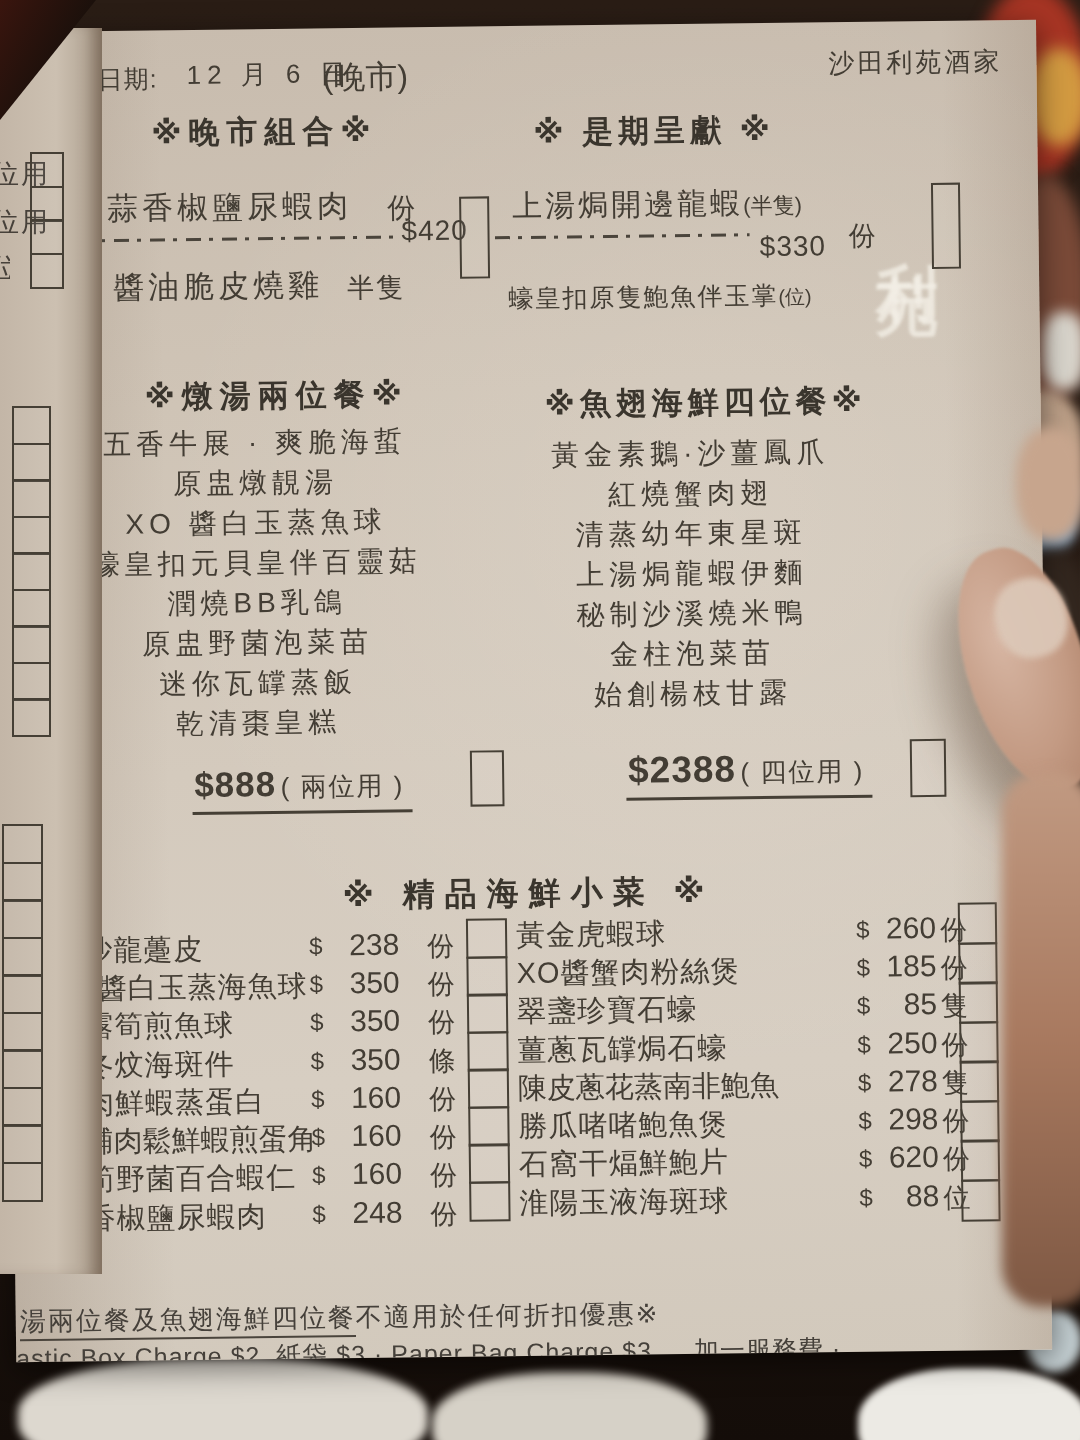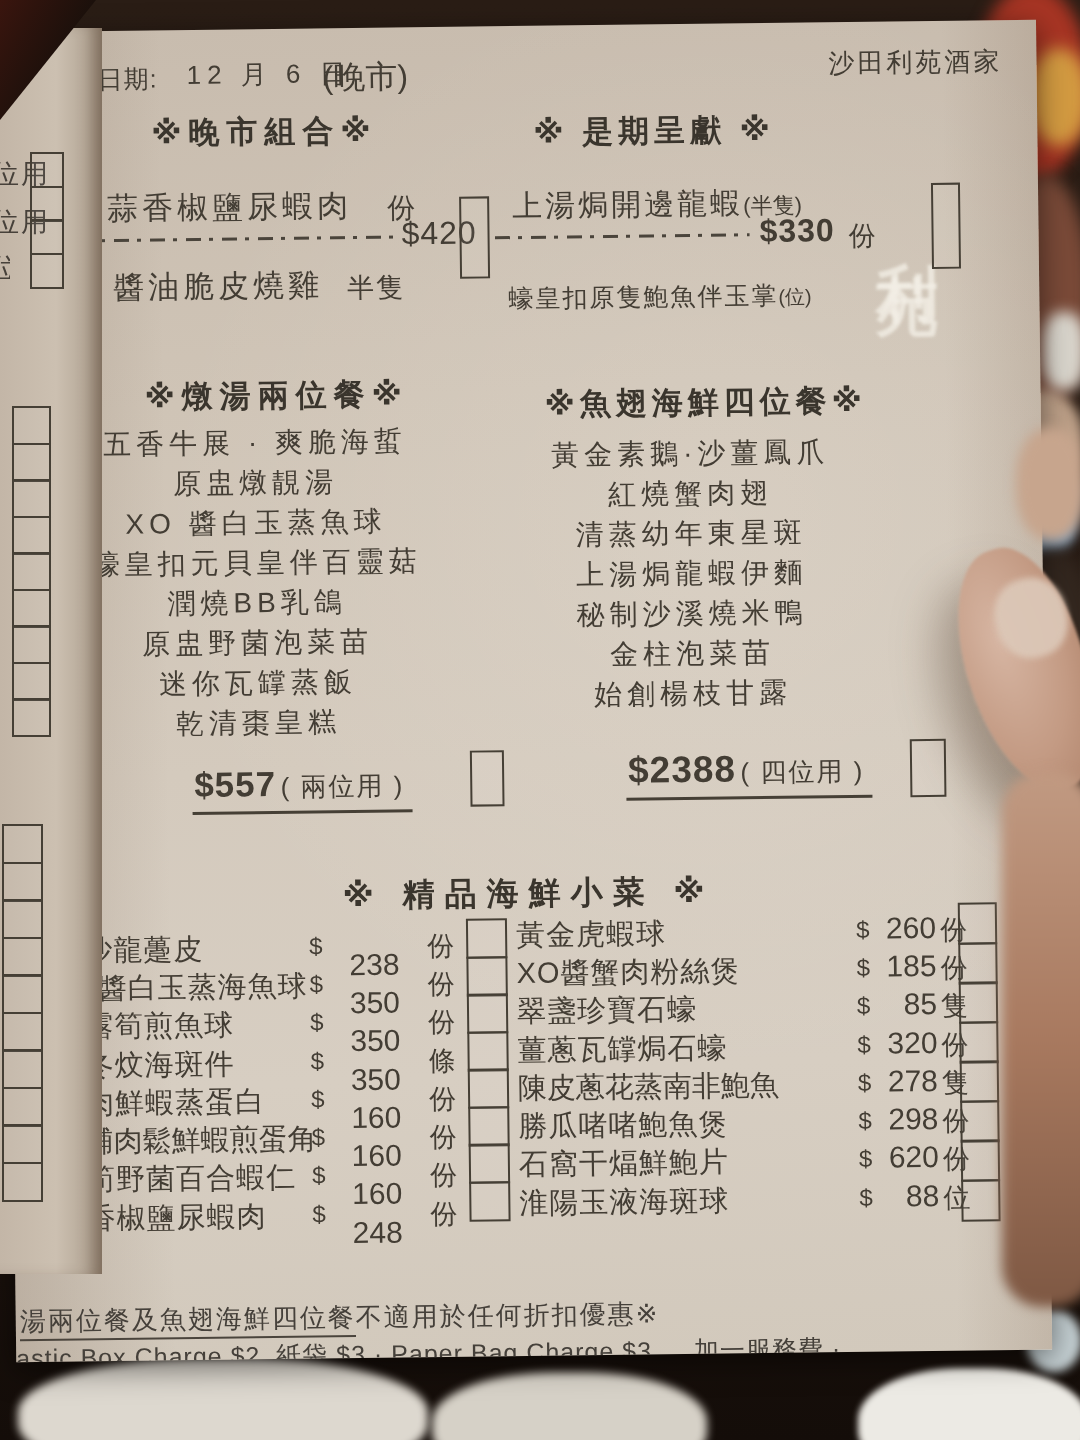--- a/index.html
+++ b/index.html
@@ -13,38 +13,38 @@
     background:
       radial-gradient(90% 70% at 68% 38%, rgba(255,252,246,.15), transparent 60%),
       linear-gradient(90deg, rgba(120,98,80,.26) 0, rgba(120,98,80,.10) 95px, transparent 160px),
       linear-gradient(270deg, rgba(130,105,85,.20) 0, transparent 95px),
       linear-gradient(178deg,#c8bcae,#cfc4b6 28%,#d4cabd 55%,#d7cec2 78%,#d2c9bc 100%);
     box-shadow:0 8px 30px rgba(0,0,0,.5);}
   .t{position:absolute;white-space:nowrap;}
   .title{font-size:31px;font-weight:600;letter-spacing:7px;color:#3a352d;}
   .item{font-size:31px;letter-spacing:4px;}
   .small{font-size:26px;letter-spacing:2px;}
-  .price{font-size:32px;letter-spacing:1px;}
+  .price{font-size:28px;letter-spacing:1px;}
   .dash{position:absolute;height:3px;
     background:repeating-linear-gradient(90deg,#4a443b 0 15px,transparent 15px 23px,#4a443b 23px 27px,transparent 27px 36px);}
   .cb{border:2.5px solid #453f35;background:rgba(255,255,255,.05);box-sizing:border-box;}
   .cbcol{position:absolute;display:flex;flex-direction:column;}
   .cbcol .cb + .cb{margin-top:-2.5px;}
   .setcol{position:absolute;text-align:center;}
   .setline{font-size:28px;letter-spacing:5px;line-height:40px;white-space:nowrap;}
   .priceblock{position:absolute;border-bottom:3px solid #453f35;padding:0 8px 6px 2px;white-space:nowrap;}
   .pb-big{font-size:35px;font-weight:600;letter-spacing:1px;}
   .pb-note{font-size:26px;letter-spacing:2px;}
   .row{position:absolute;height:38px;}
   .row span{position:absolute;white-space:nowrap;}
   .dn{left:0;font-size:29px;letter-spacing:1px;}
   .ds{font-size:24px;top:4px;}
   .dp{font-size:30px;text-align:right;}
   .du{font-size:27px;top:1px;}
-  .rowL .ds{left:256px;} .rowL .dp{left:276px;width:70px;margin-top:20px;} .rowL .du{left:374px;}
+  .rowL .ds{left:256px;} .rowL .dp{left:276px;width:70px;} .rowL .du{left:374px;}
   .rowR .ds{left:340px;} .rowR .dp{left:352px;width:68px;} .rowR .du{left:424px;}
   .foot{font-size:26px;letter-spacing:2px;color:#45403a;}
   .foot .u{border-bottom:2.5px solid #4a443c;padding-bottom:3px;}
   #watermark{position:absolute;left:862px;top:190px;writing-mode:vertical-rl;
     font-size:62px;letter-spacing:14px;color:rgba(244,240,231,.78);filter:blur(1.6px);font-weight:600;}
   
   #strip{position:absolute;left:0;top:28px;width:102px;height:1246px;z-index:3;color:#47413a;
     background:linear-gradient(90deg,#c3b6a7,#ccc0b1 55%,#ab9d8c 100%);
     box-shadow:inset -16px 0 16px -8px rgba(85,65,50,.55);}
   .frag{position:absolute;font-size:27px;letter-spacing:2px;white-space:nowrap;overflow:hidden;}
@@ -87,37 +87,37 @@
     <span class="t small" style="left:385px;top:162px;font-size:28px;">份</span>
     <div class="dash" style="left:75px;top:208px;width:320px;"></div>
     <span class="t price" style="left:399px;top:188px;">$420</span>
     <div class="cb abs" style="left:457px;top:170px;width:30px;height:82px;"></div>
     <span class="t item" style="left:110px;top:236px;">醬油脆皮燒雞</span>
     <span class="t small" style="left:344px;top:242px;font-size:27px;font-family:Liberation Serif, serif;">半隻</span>
 
     <span class="t title" style="left:532px;top:86px;letter-spacing:5px;">※ 是期呈獻 ※</span>
     <span class="t" style="left:510px;top:160px;font-size:30px;letter-spacing:3px;"><span>上湯焗開邊龍蝦</span><span style="font-size:22px;letter-spacing:0;">(半隻)</span></span>
     <div class="dash" style="left:492px;top:210px;width:255px;"></div>
-    <span class="t price" style="left:757px;top:190px;font-weight:bold;">$330</span>
+    <span class="t price" style="left:757px;top:208px;">$330</span>
     <span class="t small" style="left:846px;top:196px;font-size:27px;">份</span>
     <div class="cb abs" style="left:929px;top:162px;width:29px;height:86px;"></div>
     <span class="t" style="left:505px;top:256px;font-size:25px;letter-spacing:2px;"><span>蠔皇扣原隻鮑魚伴玉掌</span><span style="font-size:20px;letter-spacing:0;">(位)</span></span>
 
     <span class="t title" style="left:140px;top:346px;">※燉湯兩位餐※</span>
     <div class="setcol" style="left:55px;top:394px;width:390px;">
       <div class="setline">五香牛展 · 爽脆海蜇</div>
       <div class="setline">原盅燉靚湯</div>
       <div class="setline">XO 醬白玉蒸魚球</div>
       <div class="setline">蠔皇扣元貝皇伴百靈菇</div>
       <div class="setline">潤燒BB乳鴿</div>
       <div class="setline">原盅野菌泡菜苗</div>
       <div class="setline">迷你瓦罉蒸飯</div>
       <div class="setline">乾清棗皇糕</div>
     </div>
-    <span class="priceblock" style="left:183px;top:735px;"><span class="pb-big">$557</span> <span class="pb-note">( 兩位用 )</span></span>
+    <span class="priceblock" style="left:183px;top:735px;"><span class="pb-big">$888</span> <span class="pb-note">( 兩位用 )</span></span>
     <div class="cb abs" style="left:461px;top:724px;width:34px;height:56px;"></div>
 
     <span class="t title" style="left:540px;top:358px;letter-spacing:5px;">※魚翅海鮮四位餐※</span>
     <div class="setcol" style="left:470px;top:410px;width:430px;">
       <div class="setline">黃金素鵝·沙薑鳳爪</div>
       <div class="setline">紅燒蟹肉翅</div>
       <div class="setline">清蒸幼年東星斑</div>
       <div class="setline">上湯焗龍蝦伊麵</div>
       <div class="setline">秘制沙溪燒米鴨</div>
       <div class="setline">金柱泡菜苗</div>
@@ -202,21 +202,21 @@
       </div>
     <div class="row rowR" style="left:505px;top:966px;width:470px;">
         <span class="dn">翠盞珍寶石蠔</span>
         <span class="ds">$</span>
         <span class="dp">85</span>
         <span class="du">隻</span>
       </div>
     <div class="row rowR" style="left:505px;top:1005px;width:470px;">
         <span class="dn">薑蔥瓦罉焗石蠔</span>
         <span class="ds">$</span>
-        <span class="dp">320</span>
+        <span class="dp">250</span>
         <span class="du">份</span>
       </div>
     <div class="row rowR" style="left:505px;top:1043px;width:470px;">
         <span class="dn" style="letter-spacing:0;">陳皮蔥花蒸南非鮑魚</span>
         <span class="ds">$</span>
         <span class="dp">278</span>
         <span class="du">隻</span>
       </div>
     <div class="row rowR" style="left:505px;top:1081px;width:470px;">
         <span class="dn">勝瓜啫啫鮑魚煲</span>

